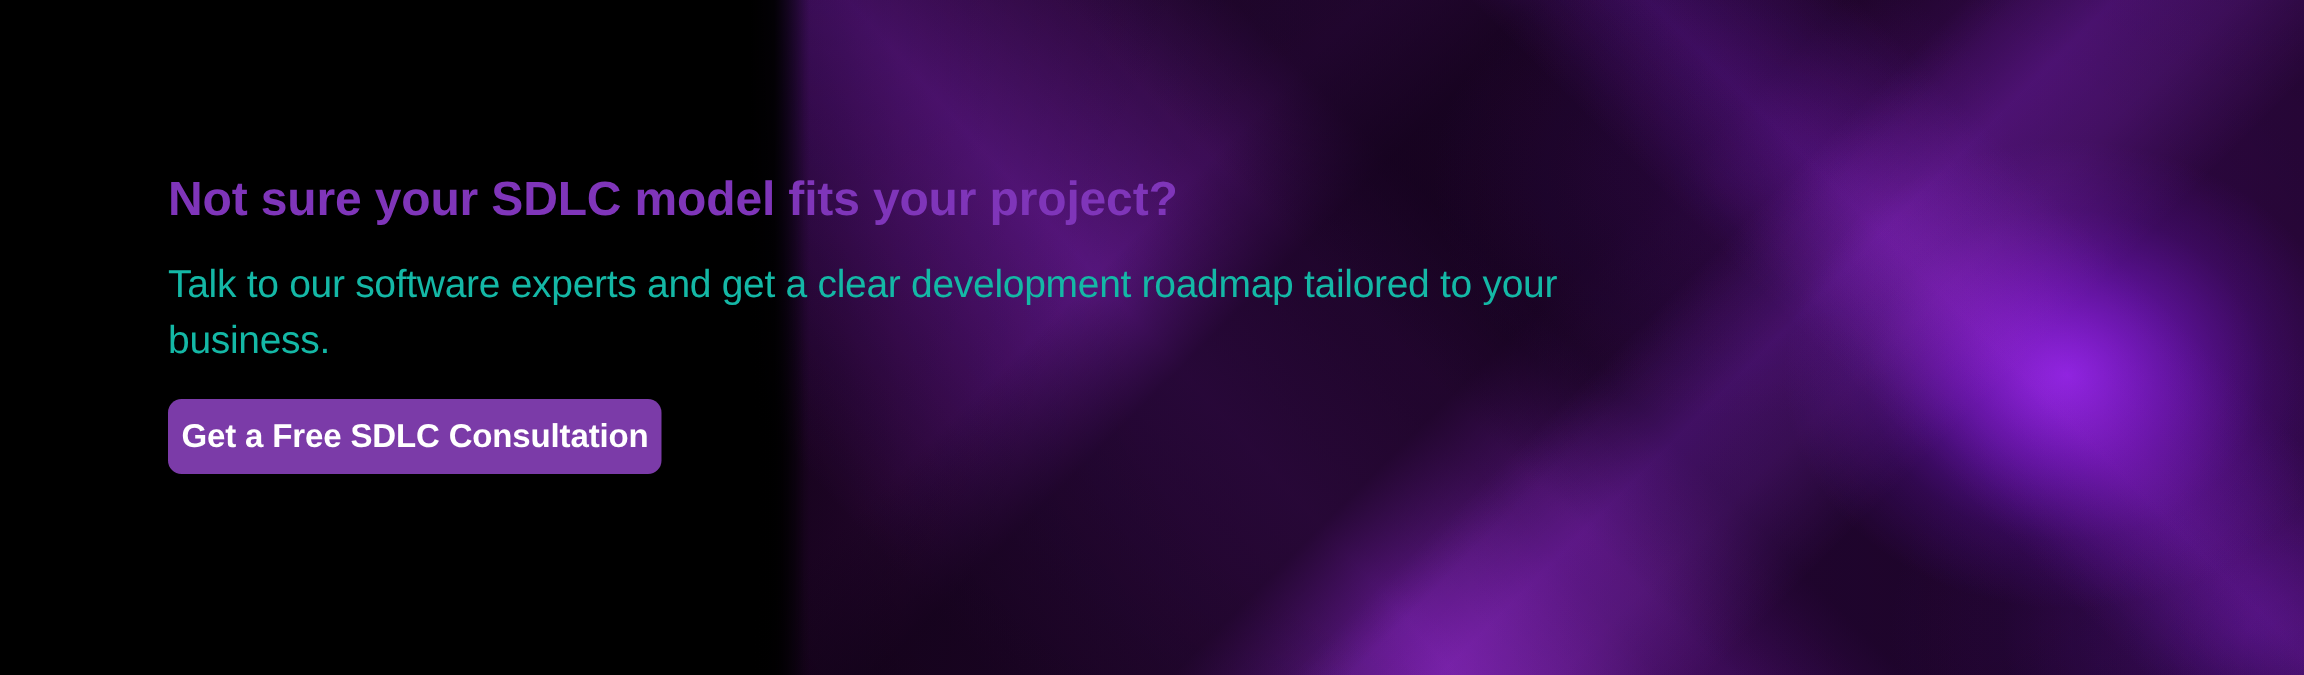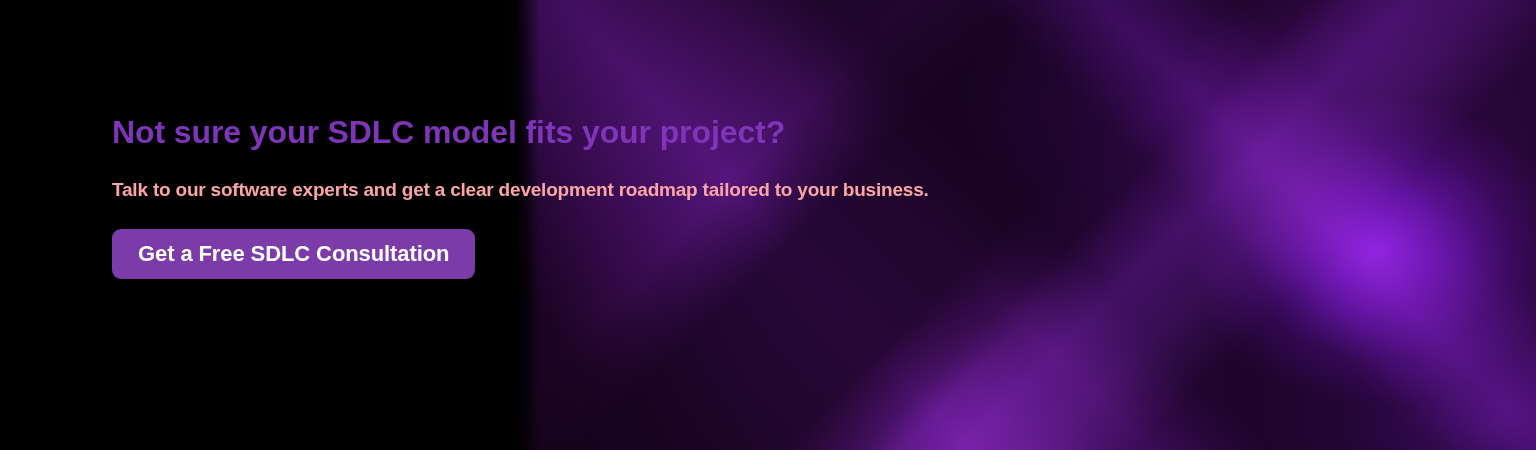--- a/index.html
+++ b/index.html
@@ -136,31 +136,31 @@
     font-size: 32px;
     line-height: 40px;
     font-weight: bold;
     color: #7f35b9;
     letter-spacing: -0.1px;
     white-space: nowrap;
   }
   .subcopy {
     margin: 0;
     padding-top: 19px;
-    font-size: 19px;
+    font-size: 26px;
     line-height: 37px;
-    font-weight: bold;
-    color: #fca5a5;
+    font-weight: normal;
+    color: #14b8a6;
     letter-spacing: -0.2px;
     max-width: 1015px;
   }
   .cta {
     display: inline-block;
     margin-top: 21px;
-    padding: 0 26px;
+    padding: 0 9px;
     height: 50px;
     line-height: 50px;
     border: 0;
     border-radius: 9px;
     background: #7b3ba8;
     color: #ffffff;
     font-family: "Liberation Sans", sans-serif;
     font-size: 22px;
     font-weight: bold;
     letter-spacing: -0.1px;

